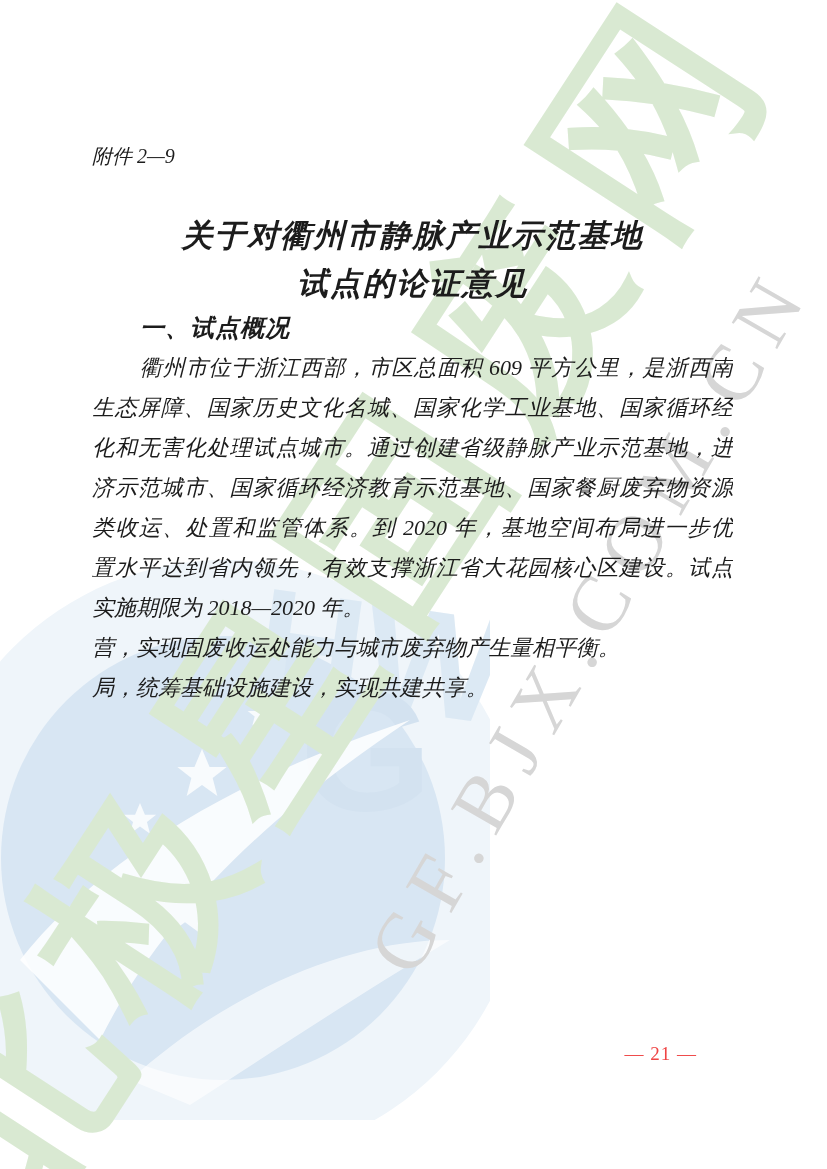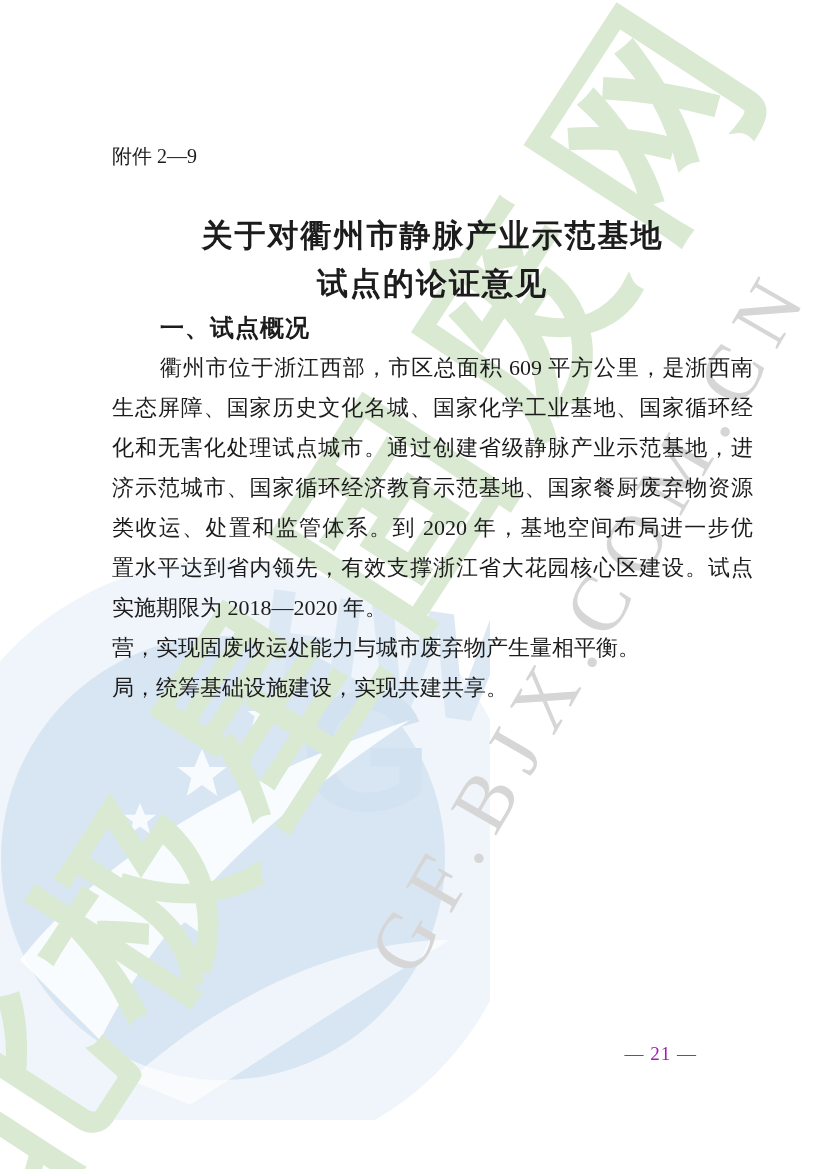--- a/index.html
+++ b/index.html
@@ -30,22 +30,23 @@
     position:absolute; left:590px; top:620px;
     transform:translate(-50%,-50%) rotate(-60deg);
     font-family:"Liberation Serif","DejaVu Serif",serif;
     font-size:80px; letter-spacing:16px;
     color:#d6d6d6; white-space:nowrap;
   }
   .wm-logo { position:absolute; left:-70px; top:560px; }
 
   
   .content {
-    position:absolute; left:112px; top:143px; width:641px; z-index:1;
+    position:absolute; left:92px; top:143px; width:641px; z-index:1;
     color:#1c1c1c;
+    font-style:italic;
   }
   .attachment-label { font-size:20px; line-height:26px; }
 
   .title-block { margin-top:43px; }
   .title-line {
     font-size:31px; line-height:48px; font-weight:bold;
     text-align:center; letter-spacing:2px;
   }
 
   .sec-heading {
@@ -57,21 +58,21 @@
 
   .line {
     font-size:22px; line-height:40px; height:40px; overflow:hidden;
     text-align:justify;
   }
   .line.just { text-align-last:justify; }
   .line.indent { padding-left:48px; }
 
   .page-number {
     position:absolute; top:1043px; right:130px; z-index:1;
-    font-size:19px; color:#a21caf; letter-spacing:1px;
+    font-size:19px; color:#ef4444; letter-spacing:1px;
   }
 </style>
 </head>
 <body>
 
 <div class="page">
 
   <div class="wm-layer">
 
     <svg class="wm-logo" width="560" height="560" viewBox="0 0 560 560">

